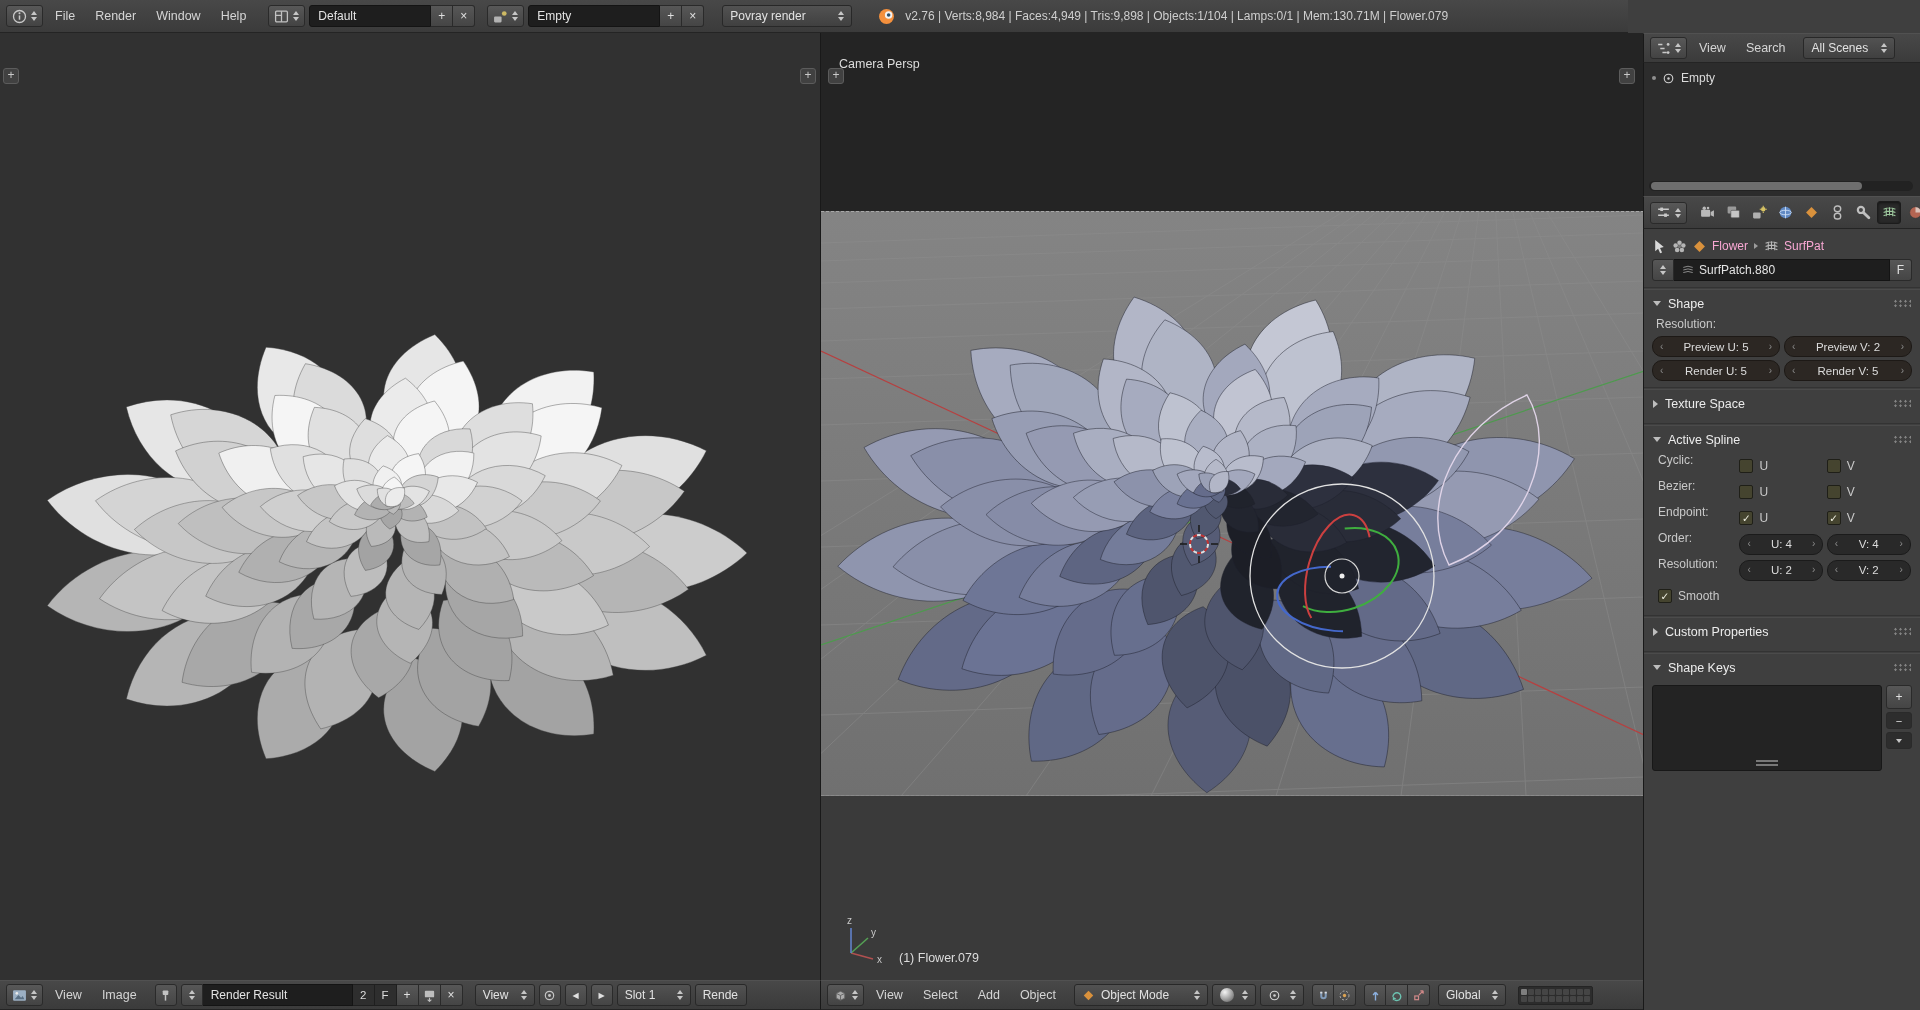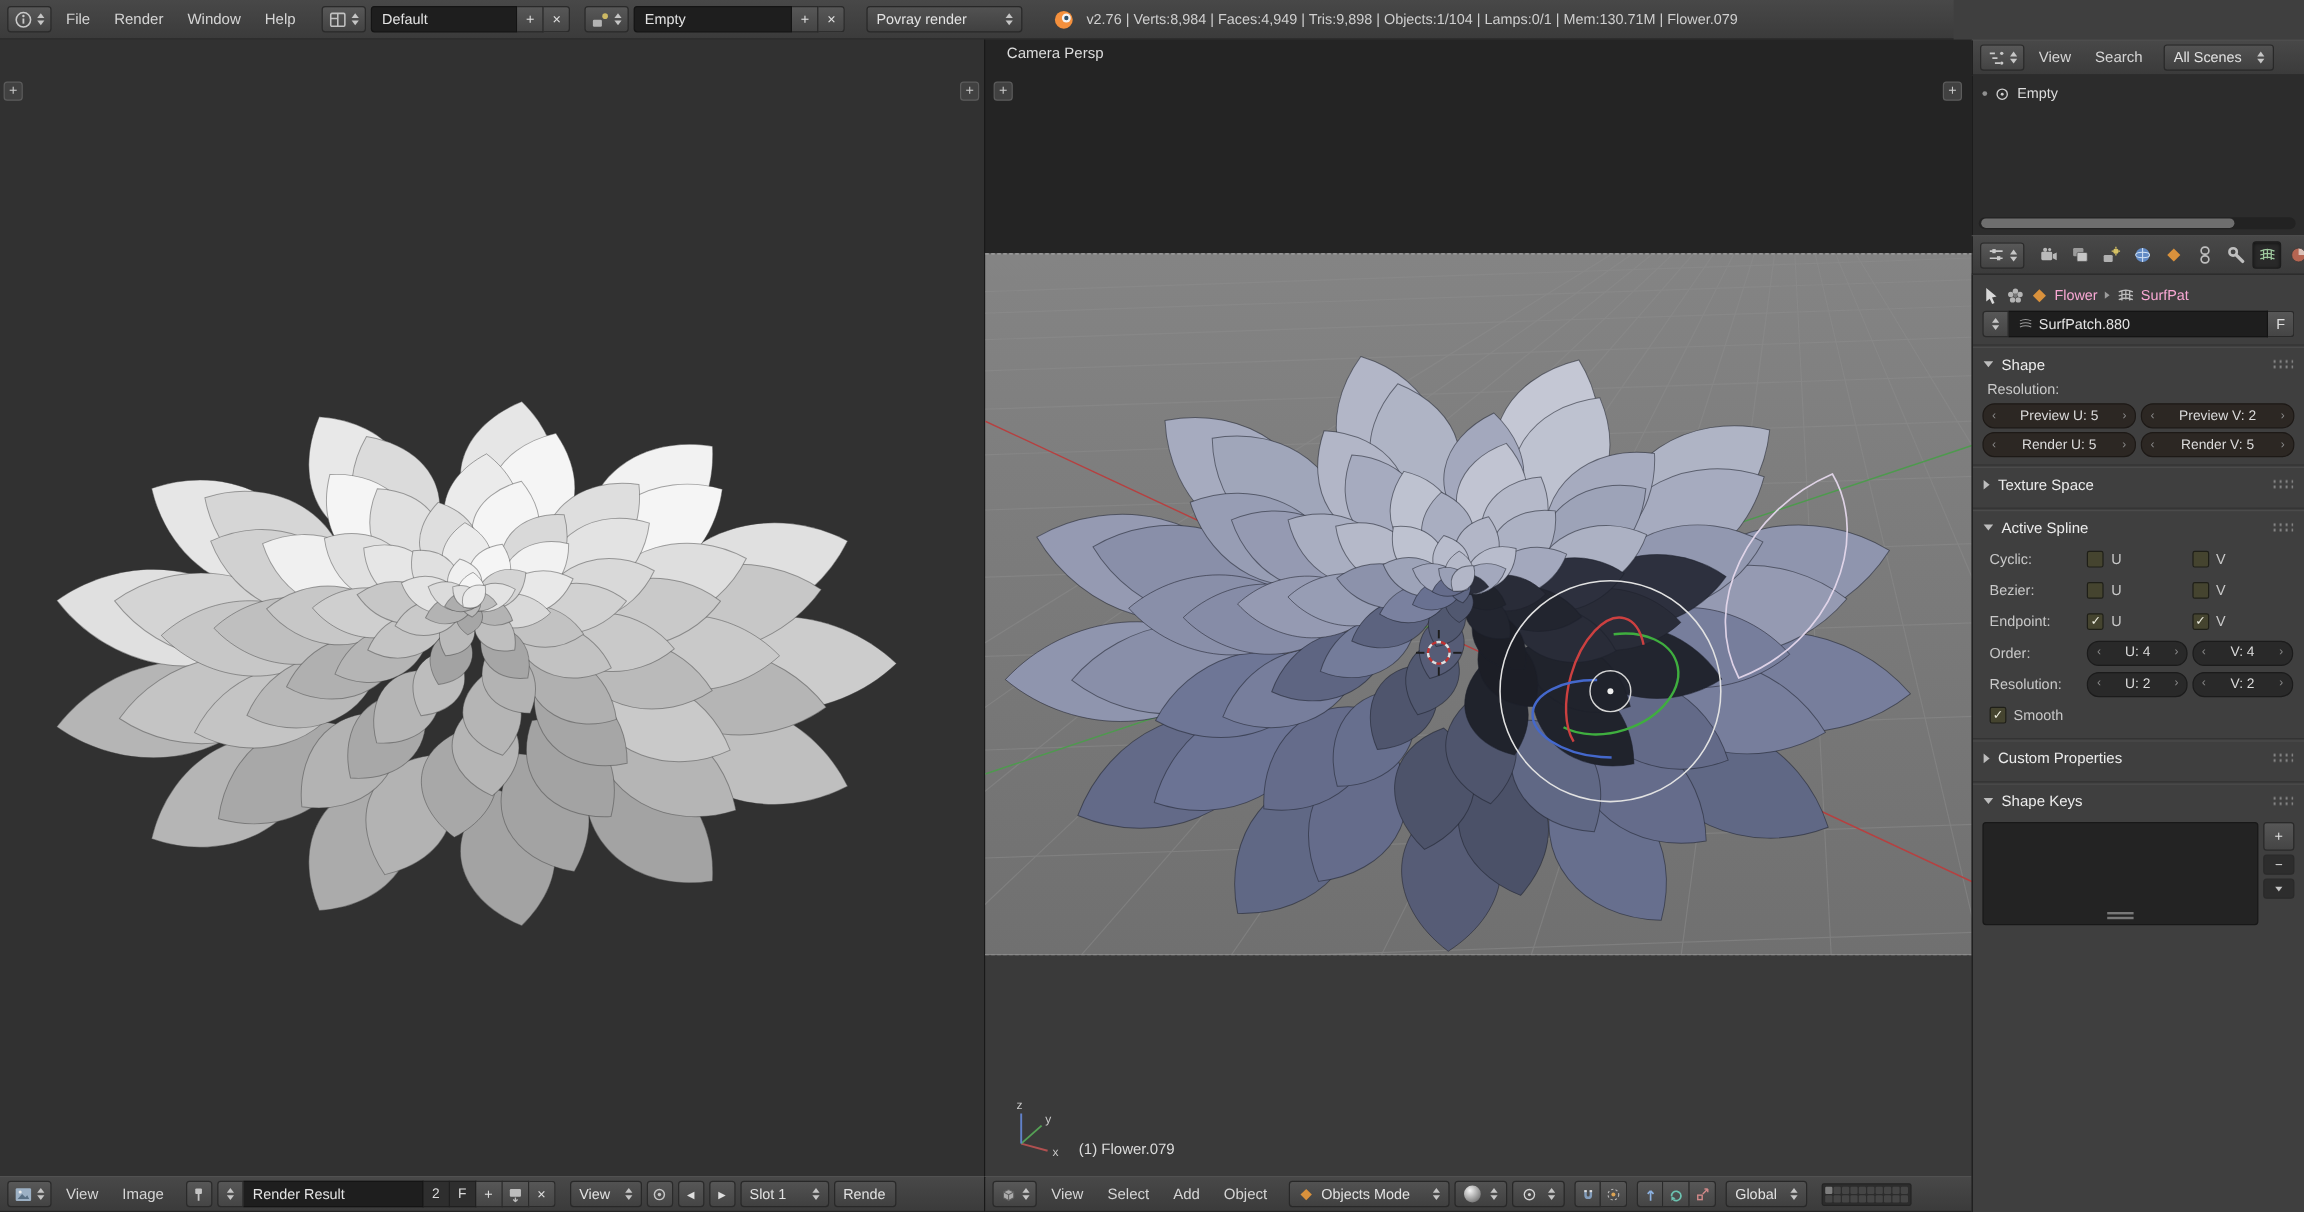--- a/index.html
+++ b/index.html
@@ -48,21 +48,21 @@
   .phead{display:flex;align-items:center;gap:7px;height:27px;color:#ececec;font-size:12.5px;padding:0 3px}
   .expc{width:0;height:0;border-top:4px solid transparent;border-bottom:4px solid transparent;border-left:5px solid #bdbdbd}
   .expo{width:0;height:0;border-left:4px solid transparent;border-right:4px solid transparent;border-top:5px solid #bdbdbd}
   .grip{margin-left:auto;width:18px;height:9px;background-image:radial-gradient(circle,#909090 1.1px,transparent 1.3px);background-size:5px 4.5px;opacity:.85}
   .plabel{color:#c9c9c9;font-size:12px}
   .btngrid{display:grid;grid-template-columns:1fr 1fr;gap:3px 4px;padding:2px 2px 0 2px}
   .numbtn{display:flex;align-items:center;justify-content:space-between;background:#292929;border:1px solid #1b1b1b;
           border-radius:10px;height:21px;padding:0 7px;color:#dcdcdc;font-size:11.5px;white-space:nowrap}
   .numbtn .arr{color:#8b8b8b;font-size:10px;line-height:1}
   .numbtn.warm{background:#2c2723;border-color:#1d1916}
-  .asrow{display:flex;align-items:center;height:26px;padding-left:8px}
+  .asrow{display:flex;height:26px;padding-left:8px}
   .aslabel{width:84px;color:#c9c9c9}
   .ascell{display:flex;align-items:center;gap:6px;width:90px}
   .chk{width:14px;height:14px;background:#45442f;border:1px solid #1f1f18;border-radius:2px;color:#efefe2;
        font-size:10.5px;line-height:12px;text-align:center}
   .skbody{display:flex;gap:4px;margin-top:4px;padding:0 2px}
   .sklist{flex:1;height:86px;background:#232323;border:1px solid #181818;border-radius:3px;position:relative}
   .skgrip{position:absolute;left:50%;bottom:4px;transform:translateX(-50%);width:22px;height:6px;
           border-top:2px solid #787878;border-bottom:2px solid #787878}
   .skcol{display:flex;flex-direction:column;gap:3px;width:26px}
   .tabbtn{width:24px;height:23px;display:flex;align-items:center;justify-content:center;border-radius:3px;border:1px solid transparent}
@@ -468,21 +468,21 @@
         </g>
         <g>
           <circle cx="521" cy="543" r="92" fill="none" stroke="#e2e2e2" stroke-width="1.3"></circle>
           <ellipse cx="521" cy="537" rx="58" ry="40" transform="rotate(-18 521 537)" fill="none" stroke="#3fae3f" stroke-width="2" pathLength="100" stroke-dasharray="62 38" stroke-dashoffset="20"></ellipse>
           <ellipse cx="517" cy="538" rx="30" ry="58" transform="rotate(16 517 538)" fill="none" stroke="#cc4040" stroke-width="2" pathLength="100" stroke-dasharray="55 45" stroke-dashoffset="70"></ellipse>
           <ellipse cx="516" cy="566" rx="60" ry="32" transform="rotate(5 516 566)" fill="none" stroke="#4468cc" stroke-width="2" pathLength="100" stroke-dasharray="50 50" stroke-dashoffset="78"></ellipse>
           <circle cx="521" cy="543" r="17" fill="none" stroke="#d5d5d5" stroke-width="1.2"></circle>
           <circle cx="521" cy="543" r="2.5" fill="#eeeeee"></circle>
         </g>
       </svg>
-    <span class="vplabel" style="left:18px;top:4px">Camera Persp</span>
+    <span class="vplabel" style="left:18px;top:24px">Camera Persp</span>
     <div class="cornerplus" style="left:7px;top:35px">+</div>
     <div class="cornerplus" style="right:8px;top:35px">+</div>
     <svg class="abs" style="left:14px;top:878px" width="54" height="54" viewBox="0 0 54 54">
       <line x1="16" y1="42" x2="38" y2="48" stroke="#b05050" stroke-width="1.6"></line>
       <line x1="16" y1="42" x2="33" y2="27" stroke="#55a055" stroke-width="1.6"></line>
       <line x1="16" y1="42" x2="16" y2="17" stroke="#6181c9" stroke-width="1.6"></line>
       <text x="42" y="52" font-size="10" fill="#c9c9c9">x</text>
       <text x="36" y="25" font-size="10" fill="#c9c9c9">y</text>
       <text x="12" y="13" font-size="10" fill="#c9c9c9">z</text>
     </svg>
@@ -502,21 +502,21 @@
     </div>
     <span class="menu">View</span>
     <span class="menu">Select</span>
     <span class="menu">Add</span>
     <span class="menu">Object</span>
 
     <div class="dd" style="margin-left:6px;width:134px">
       <svg class="ic" width="13" height="13" viewBox="0 0 14 14">
         <rect x="3.4" y="3.4" width="7.2" height="7.2" fill="#d9913c" transform="rotate(45 7 7)"></rect>
       </svg>
-      <span style="flex:1">Objects Mode</span>
+      <span style="flex:1">Object Mode</span>
       <span class="ud">
           <span class="tu"></span>
           <span class="td"></span>
         </span>
     </div>
     <div class="dd" style="width:44px">
       <span class="sphere"></span>
       <span class="ud">
           <span class="tu"></span>
           <span class="td"></span>

